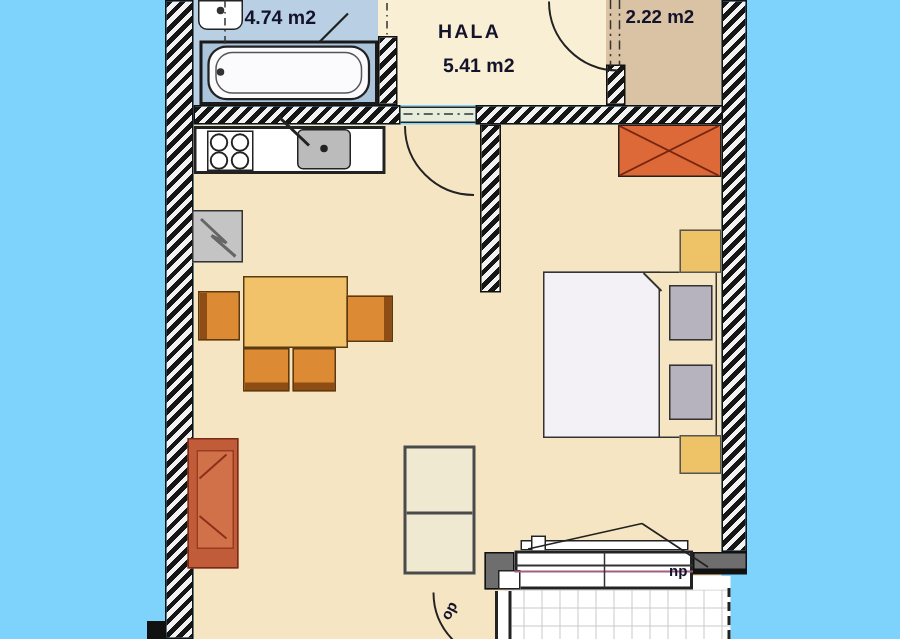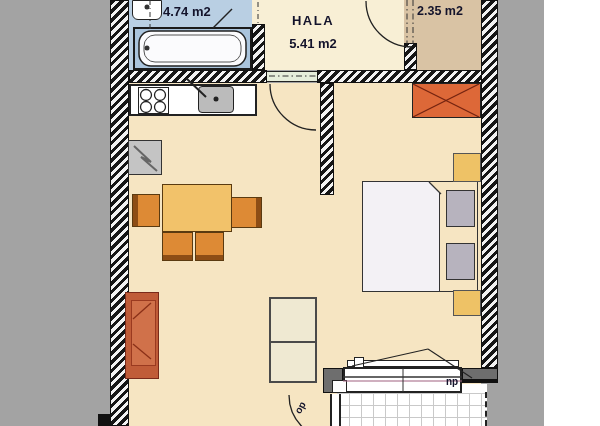--- a/index.html
+++ b/index.html
@@ -1,16 +1,16 @@
 <!DOCTYPE html>
 <html><head>
 <meta charset="utf-8">
 <style>
   html,body{margin:0;padding:0;background:#ffffff;}
-  #canvas{position:relative;width:544px;height:426px;background:#a3a3a3;overflow:hidden;
+  #canvas{position:relative;width:600px;height:426px;background:#7dd3fc;overflow:hidden;
           font-family:"Liberation Sans",sans-serif;}
   #canvas *{box-sizing:border-box;}
   .abs{position:absolute;}
   .floor{position:absolute;z-index:1;}
   .wall{position:absolute;z-index:3;border:1.6px solid #111;
         background:repeating-linear-gradient(135deg,#161616 0 3.2px,#f2f2f2 3.2px 6.2px);}
   .solid{position:absolute;z-index:3;background:#111;}
   .pier{position:absolute;z-index:3;background:#6e6e6e;border:1.2px solid #111;}
   .furn{position:absolute;z-index:4;}
   .lbl{position:absolute;z-index:6;color:#13132b;font-weight:bold;white-space:nowrap;}
@@ -122,18 +122,18 @@
 
     <line x1="352" y1="366" x2="428" y2="349" stroke="#222" stroke-width="1.1"></line>
     <line x1="428" y1="349" x2="472" y2="378" stroke="#222" stroke-width="1.1"></line>
     <line x1="343" y1="377" x2="462" y2="377" stroke="#333" stroke-width="1.3"></line>
     <line x1="343" y1="381" x2="462" y2="381" stroke="#a06080" stroke-width="1.2"></line>
     <line x1="403" y1="368" x2="403" y2="392" stroke="#333" stroke-width="1"></line>
   </svg>
 
   <div class="lbl" style="left:163px;top:4px;font-size:13px;">4.74 m2</div>
   <div class="lbl" style="left:283px;top:13px;width:60px;text-align:center;font-size:13px;letter-spacing:1.5px;">HALA</div>
-  <div class="lbl" style="left:283px;top:36px;width:60px;text-align:center;font-size:13px;">5.41 m2</div>
-  <div class="lbl" style="left:417px;top:4px;font-size:12.5px;">2.35 m2</div>
+  <div class="lbl" style="left:283px;top:36px;width:60px;text-align:right;font-size:13px;">5.41 m2</div>
+  <div class="lbl" style="left:417px;top:4px;font-size:12.5px;">2.22 m2</div>
   <div class="lbl" style="left:446px;top:344px;font-size:10px;margin-top:32px;">np</div>
   <div class="lbl" style="left:294px;top:402px;font-size:10px;transform:rotate(-62deg);">op</div>
 
 </div>
 
 </body></html>

